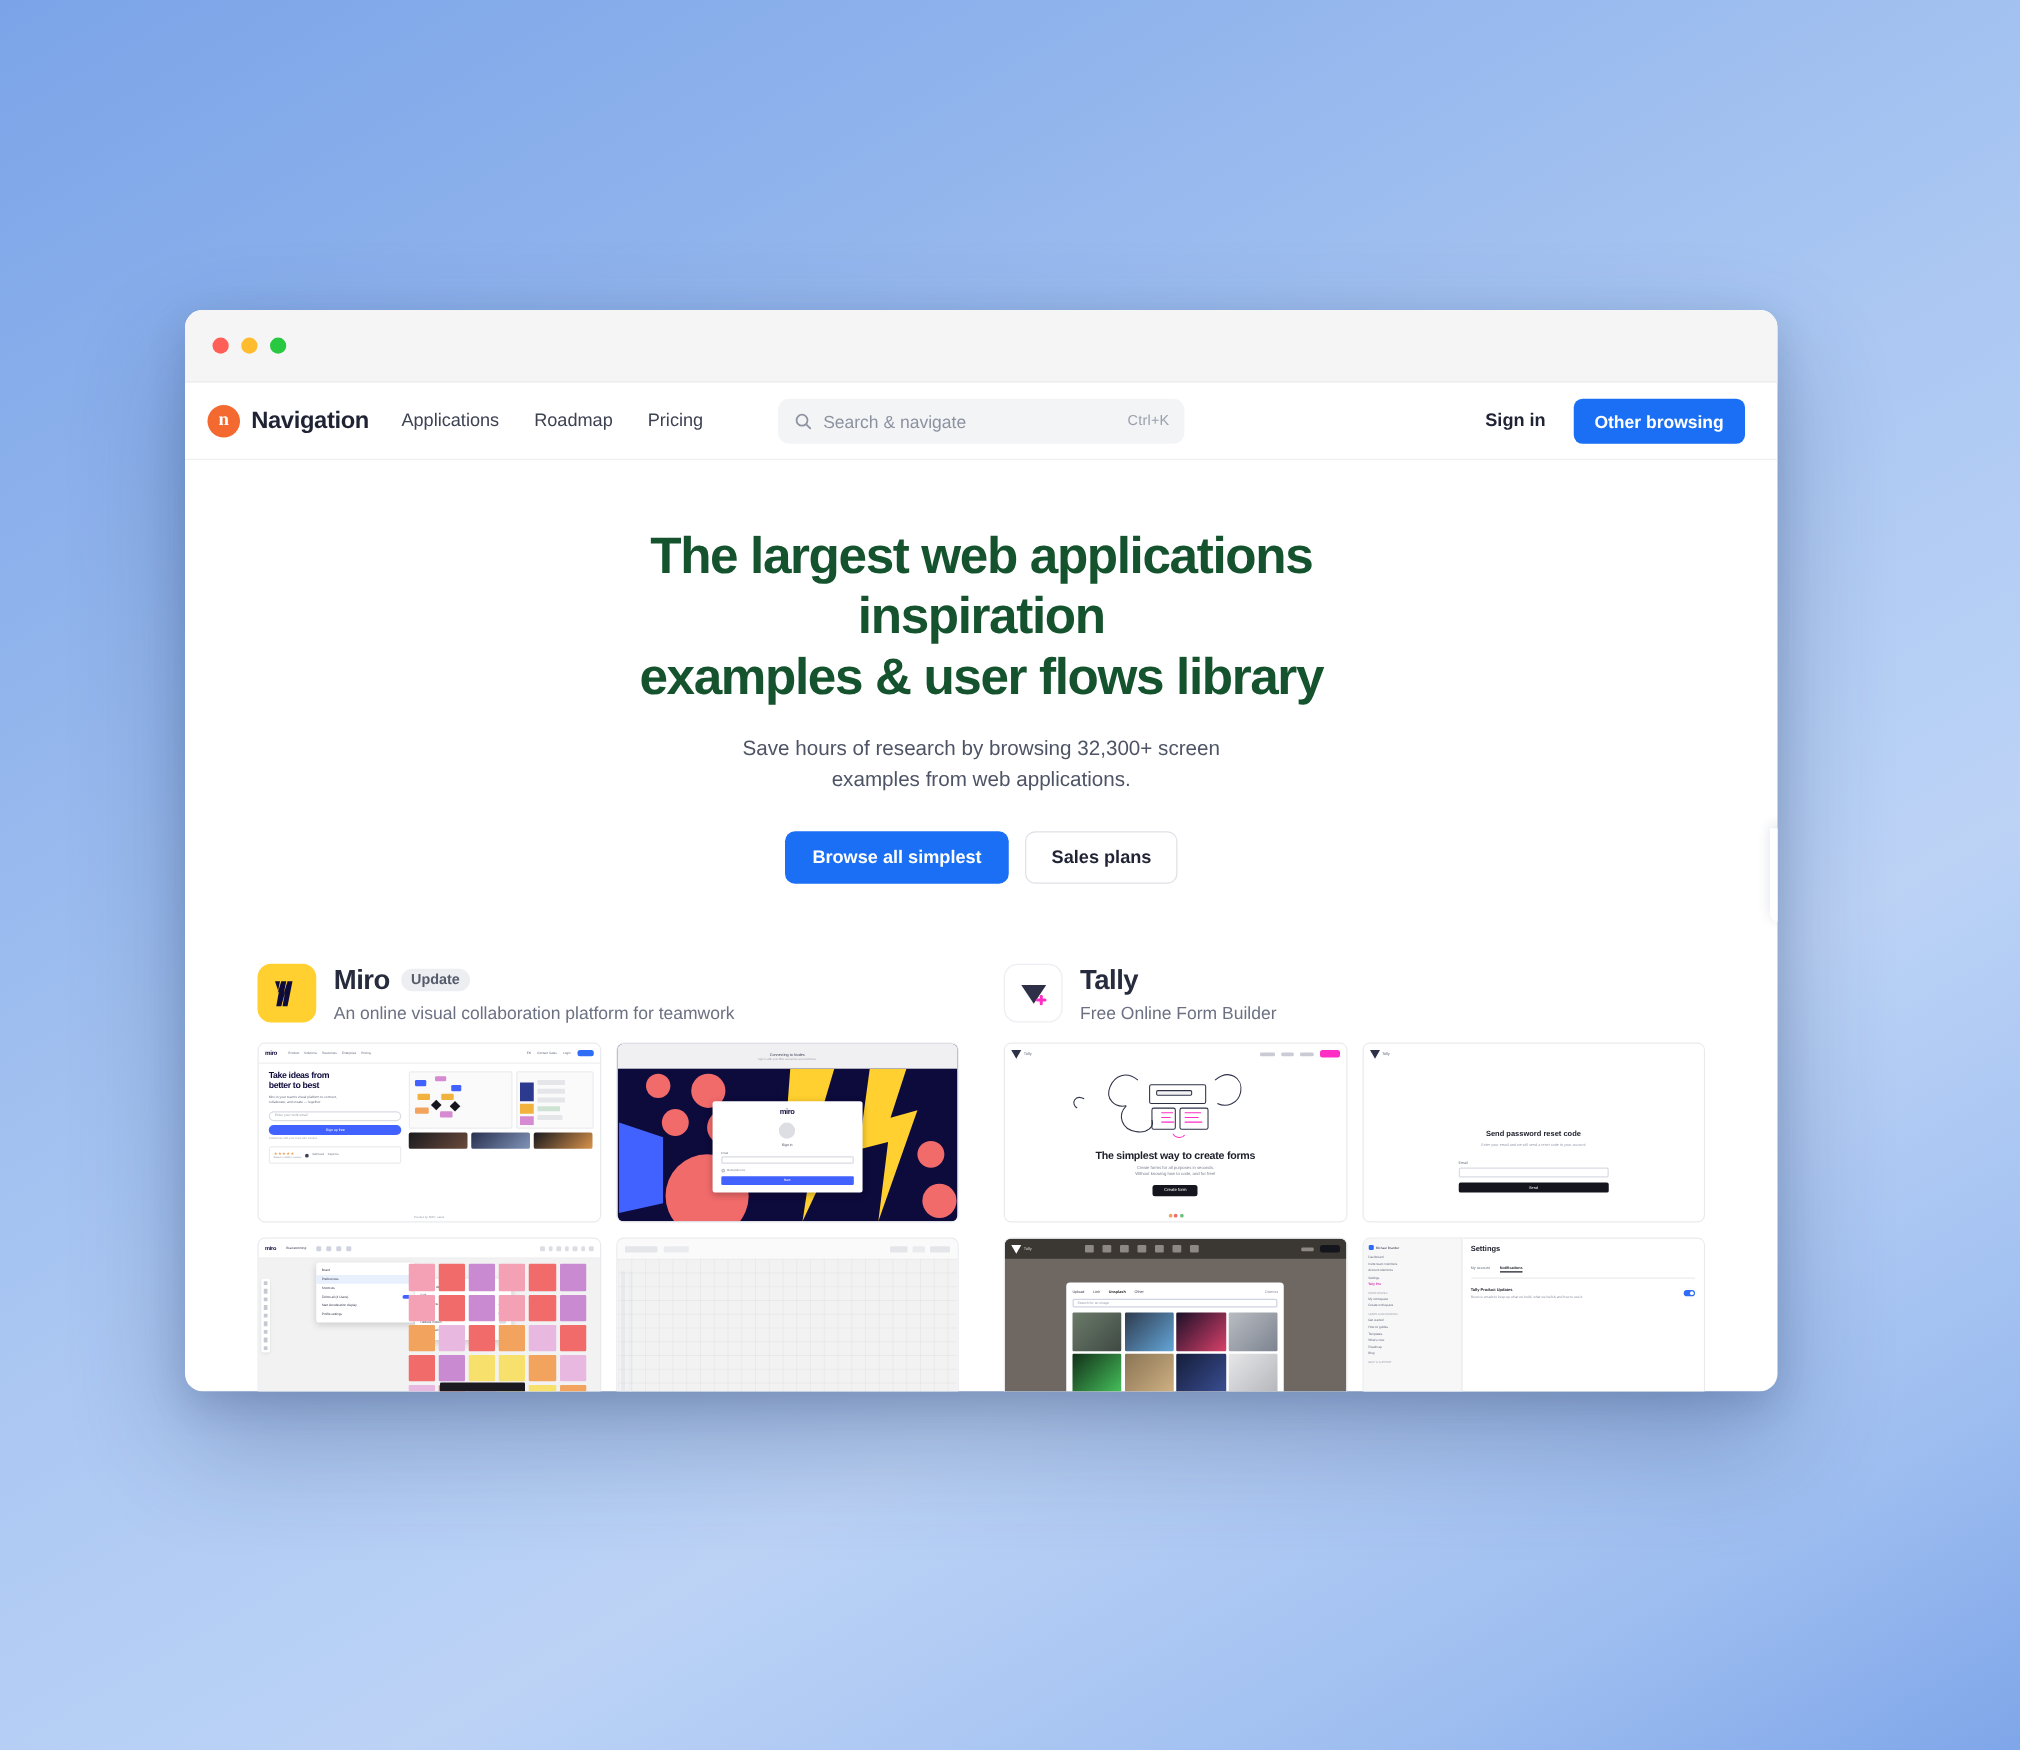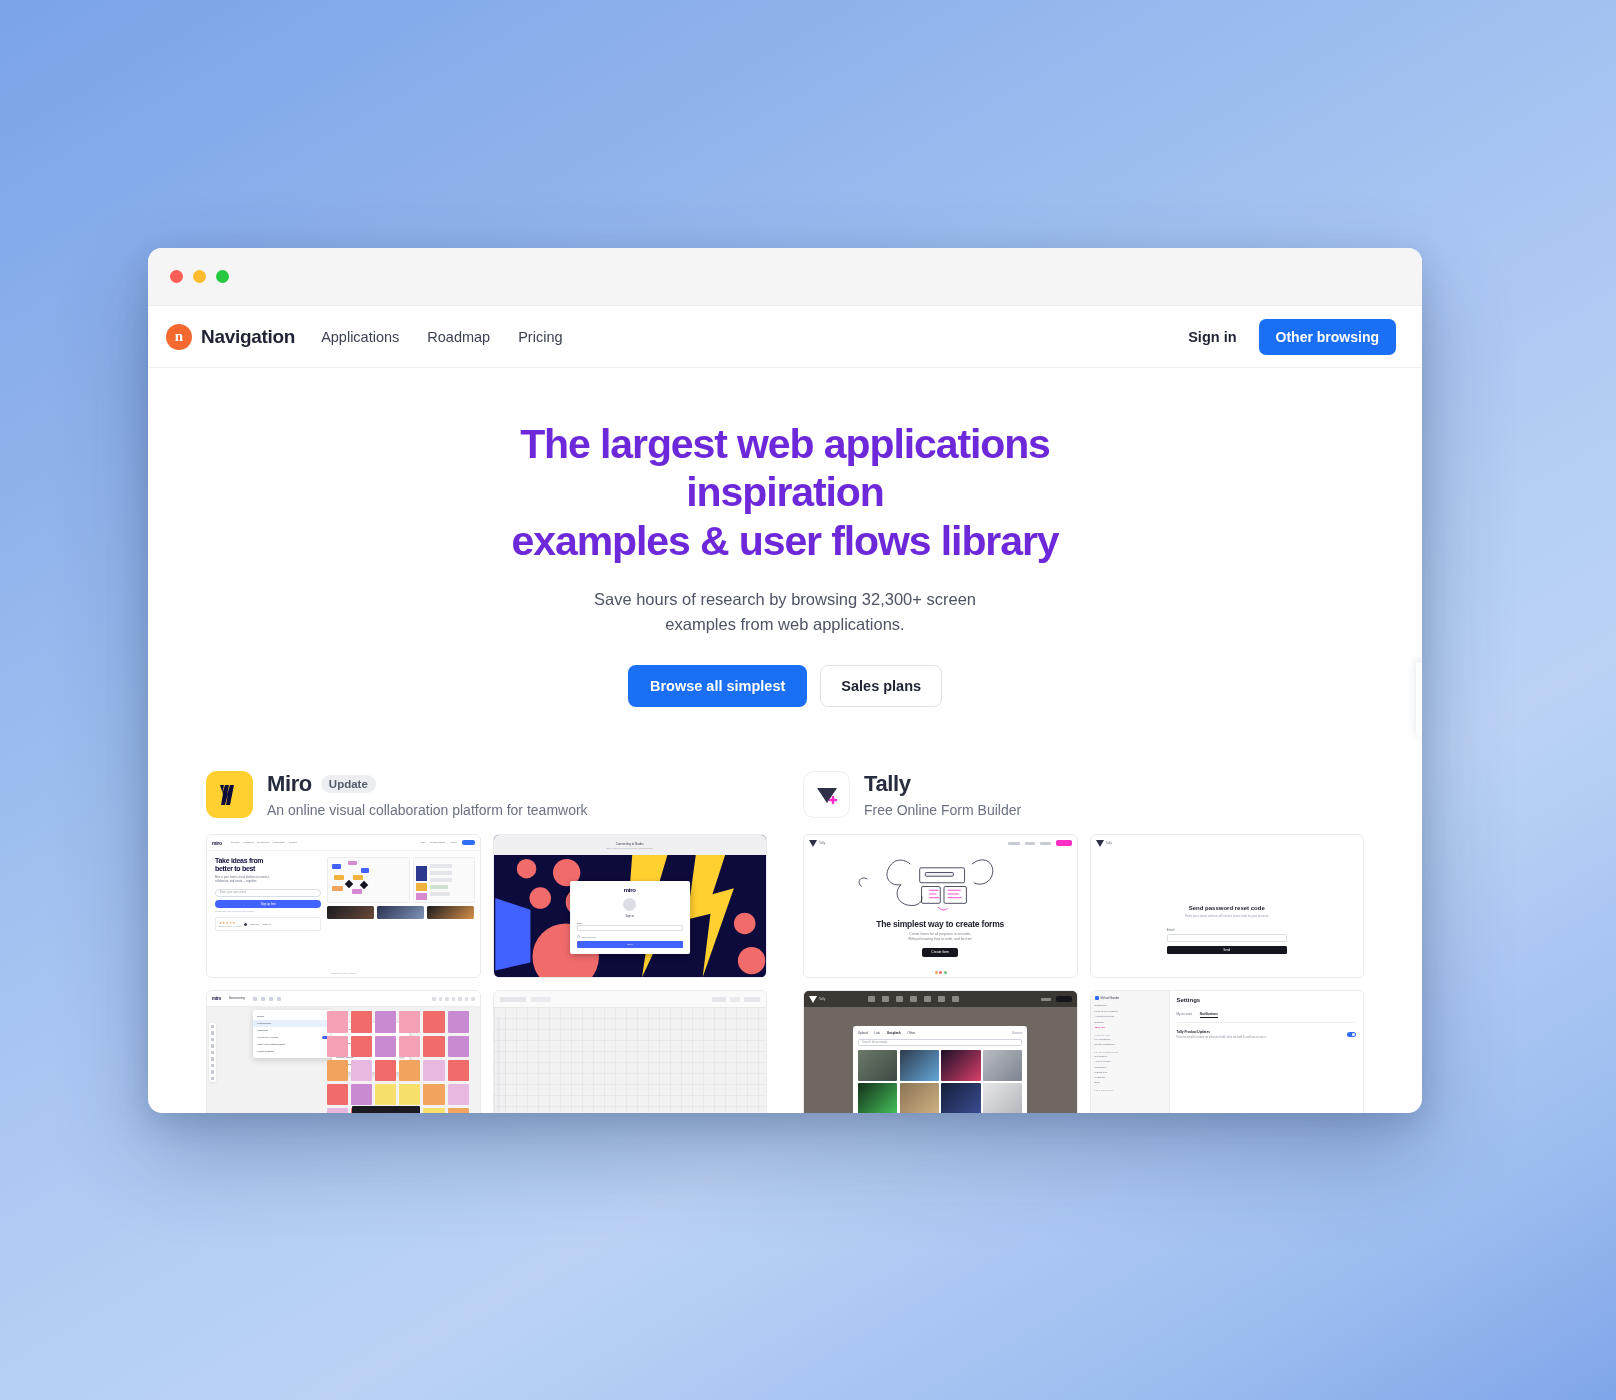--- a/index.html
+++ b/index.html
@@ -82,21 +82,21 @@
     padding: 10px 17px; border-radius: 7px;
     font-family: inherit; white-space: nowrap; cursor: pointer;
   }
 
   
   .hero { padding-top: 52px; text-align: center; }
   .hero h1 {
     font-size: 41px;
     line-height: 1.18;
     font-weight: 700;
-    color: #6d28d9;
+    color: #14532d;
     letter-spacing: -1.1px;
     max-width: 700px;
     margin: 0 auto;
   }
   .hero p {
     margin-top: 22px;
     font-size: 16.5px;
     line-height: 1.52;
     color: #4e5465;
     max-width: 420px;
@@ -211,20 +211,28 @@
       <span class="brand-mark">n</span>
       <span class="brand-name">Navigation</span>
     </div>
 
     <div class="nav-links">
       <a class="nav-link" href="#">Applications</a>
       <a class="nav-link" href="#">Roadmap</a>
       <a class="nav-link" href="#">Pricing</a>
     </div>
 
+    <div class="search-wrap">
+      <svg width="14" height="14" viewBox="0 0 16 16">
+        <circle cx="7" cy="7" r="5" fill="none" stroke="#8d92a1" stroke-width="1.6"></circle>
+        <line x1="10.8" y1="10.8" x2="14.5" y2="14.5" stroke="#8d92a1" stroke-width="1.6" stroke-linecap="round"></line>
+      </svg>
+      <span class="search-placeholder">Search &amp; navigate</span>
+      <span class="search-kbd">Ctrl+K</span>
+    </div>
 
     <div class="nav-right">
       <a class="signin" href="#">Sign in</a>
       <button class="btn-primary">Other browsing</button>
     </div>
   </div>
 
   <div class="hero">
     <h1>
       <span>The largest web applications inspiration</span><br>

